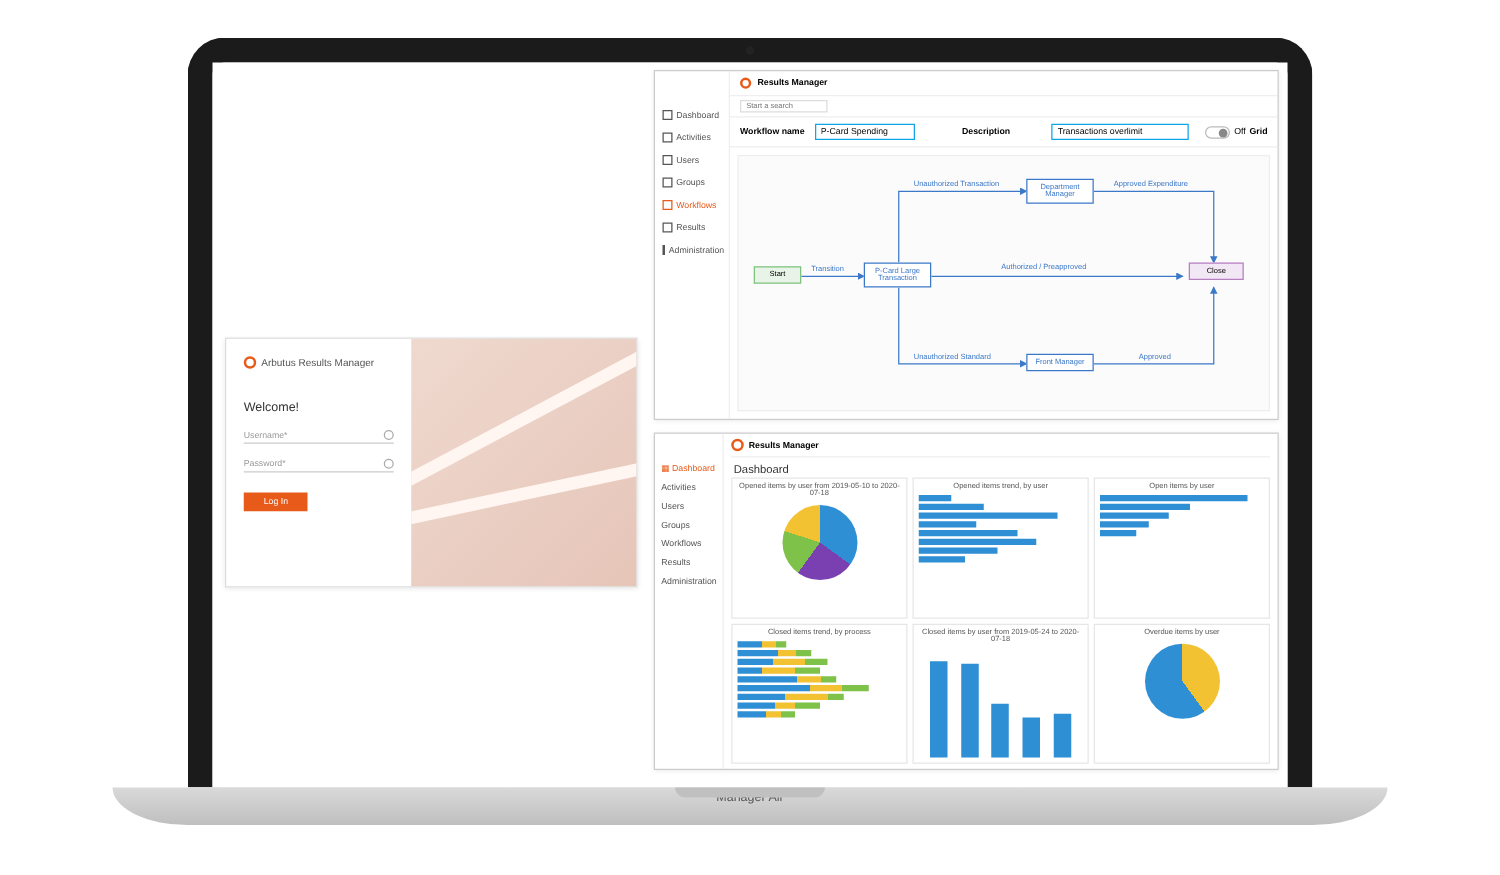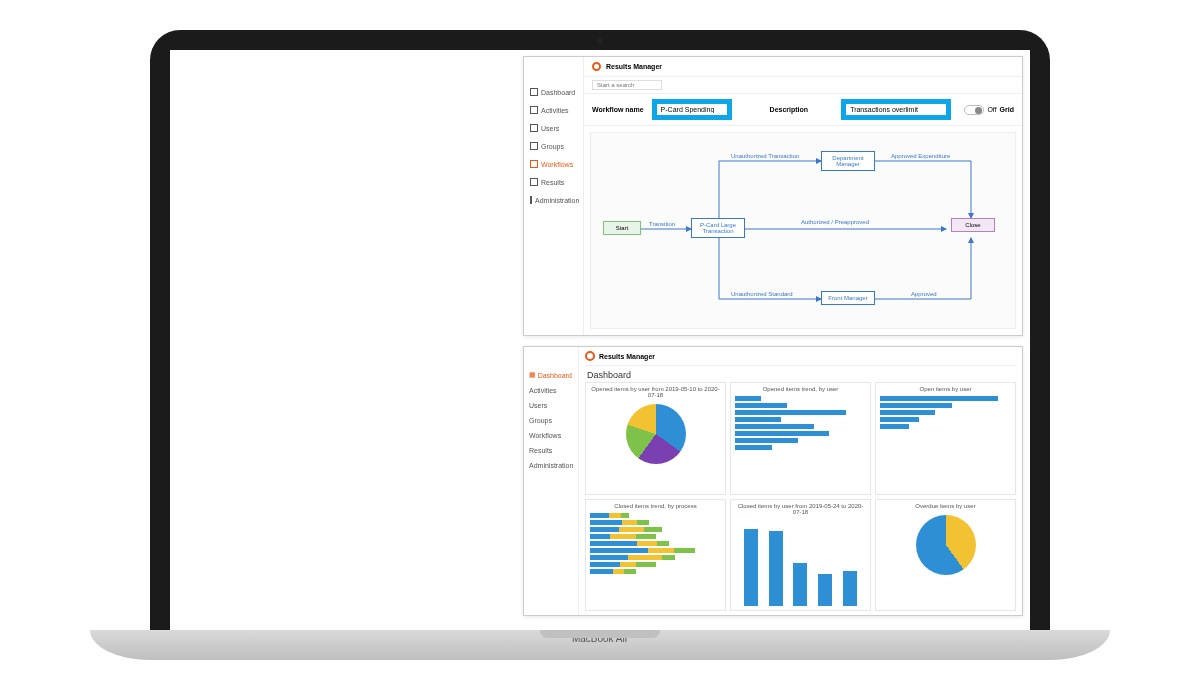--- a/index.html
+++ b/index.html
@@ -58,21 +58,21 @@
   .wf-side .item { display:flex; align-items:center; gap:3px; padding:5px 2px;
                    color:#555; cursor:pointer;}
   .wf-side .item.active { color:#e85a1a; }
   .wf-side .icon { width:8px; height:8px; border:1px solid currentColor; }
   .wf-main { flex:1; display:flex; flex-direction:column; }
   .wf-header { display:flex; align-items:center; gap:5px; padding:5px 8px;
                border-bottom:1px solid #eee; }
   .wf-header .brand-dot { width:9px; height:9px; }
   .wf-toolbar { display:flex; gap:8px; align-items:center; padding:5px 8px;
                 border-bottom:1px solid #eee; }
-  .wf-input { border:5px solid #0ea5e9; padding:2px 4px; font-size:7px; width:80px; }
+  .wf-input { border:1px solid #0ea5e9; padding:2px 4px; font-size:7px; width:80px; }
   .wf-input.wide { width:110px;margin-left:25px; }
   .wf-toggle { margin-left:auto; display:flex; align-items:center; gap:3px; }
   .wf-toggle .pill { width:20px; height:10px; border:1px solid #bbb; border-radius:5px;
                      position:relative; }
   .wf-toggle .pill::after { content:""; position:absolute; right:1px; top:1px;
                             width:7px; height:7px; background:#888; border-radius:50%; }
   .wf-canvas { flex:1; background:#fbfbfb; position:relative; margin:6px; border:1px solid #eee; }
   .node { position:absolute; border:1px solid; padding:3px 4px; background:#fff;
           font-size:6px; text-align:center; }
   .node.start { left:12px; top:88px; width:38px; border-color:#7fc27f; background:#e7f4e7;}
@@ -110,20 +110,39 @@
 
   .small-input { border:1px solid #ddd; font-size:6px; padding:1px 4px; color:#999;}
 </style>
 </head>
 <body>
 
 <div class="laptop">
   <div class="camera"></div>
   <div class="screen">
 
+    <div class="login-window">
+      <div class="login-left">
+        <div class="brand">
+          <span class="brand-dot"></span>
+          <span>Arbutus Results Manager</span>
+        </div>
+        <div class="welcome">Welcome!</div>
+        <div class="field">
+          <span>Username*</span>
+          <span class="eye"></span>
+        </div>
+        <div class="field">
+          <span>Password*</span>
+          <span class="eye"></span>
+        </div>
+        <button class="login-btn">Log In</button>
+      </div>
+      <div class="login-right"></div>
+    </div>
 
     <div class="wf-window">
       <div class="wf-side">
         <div class="item">
             <span class="icon"></span>
             <span>Dashboard</span>
           </div>
         <div class="item">
             <span class="icon"></span>
             <span>Activities</span>
@@ -298,14 +317,14 @@
           </div>
 
         </div>
       </div>
     </div>
 
   </div>
 </div>
 <div class="base">
   <div class="notch"></div>
-  <span>MacBook Air</span>
+  <span>Manager Air</span>
 </div>
 
 </body></html>

